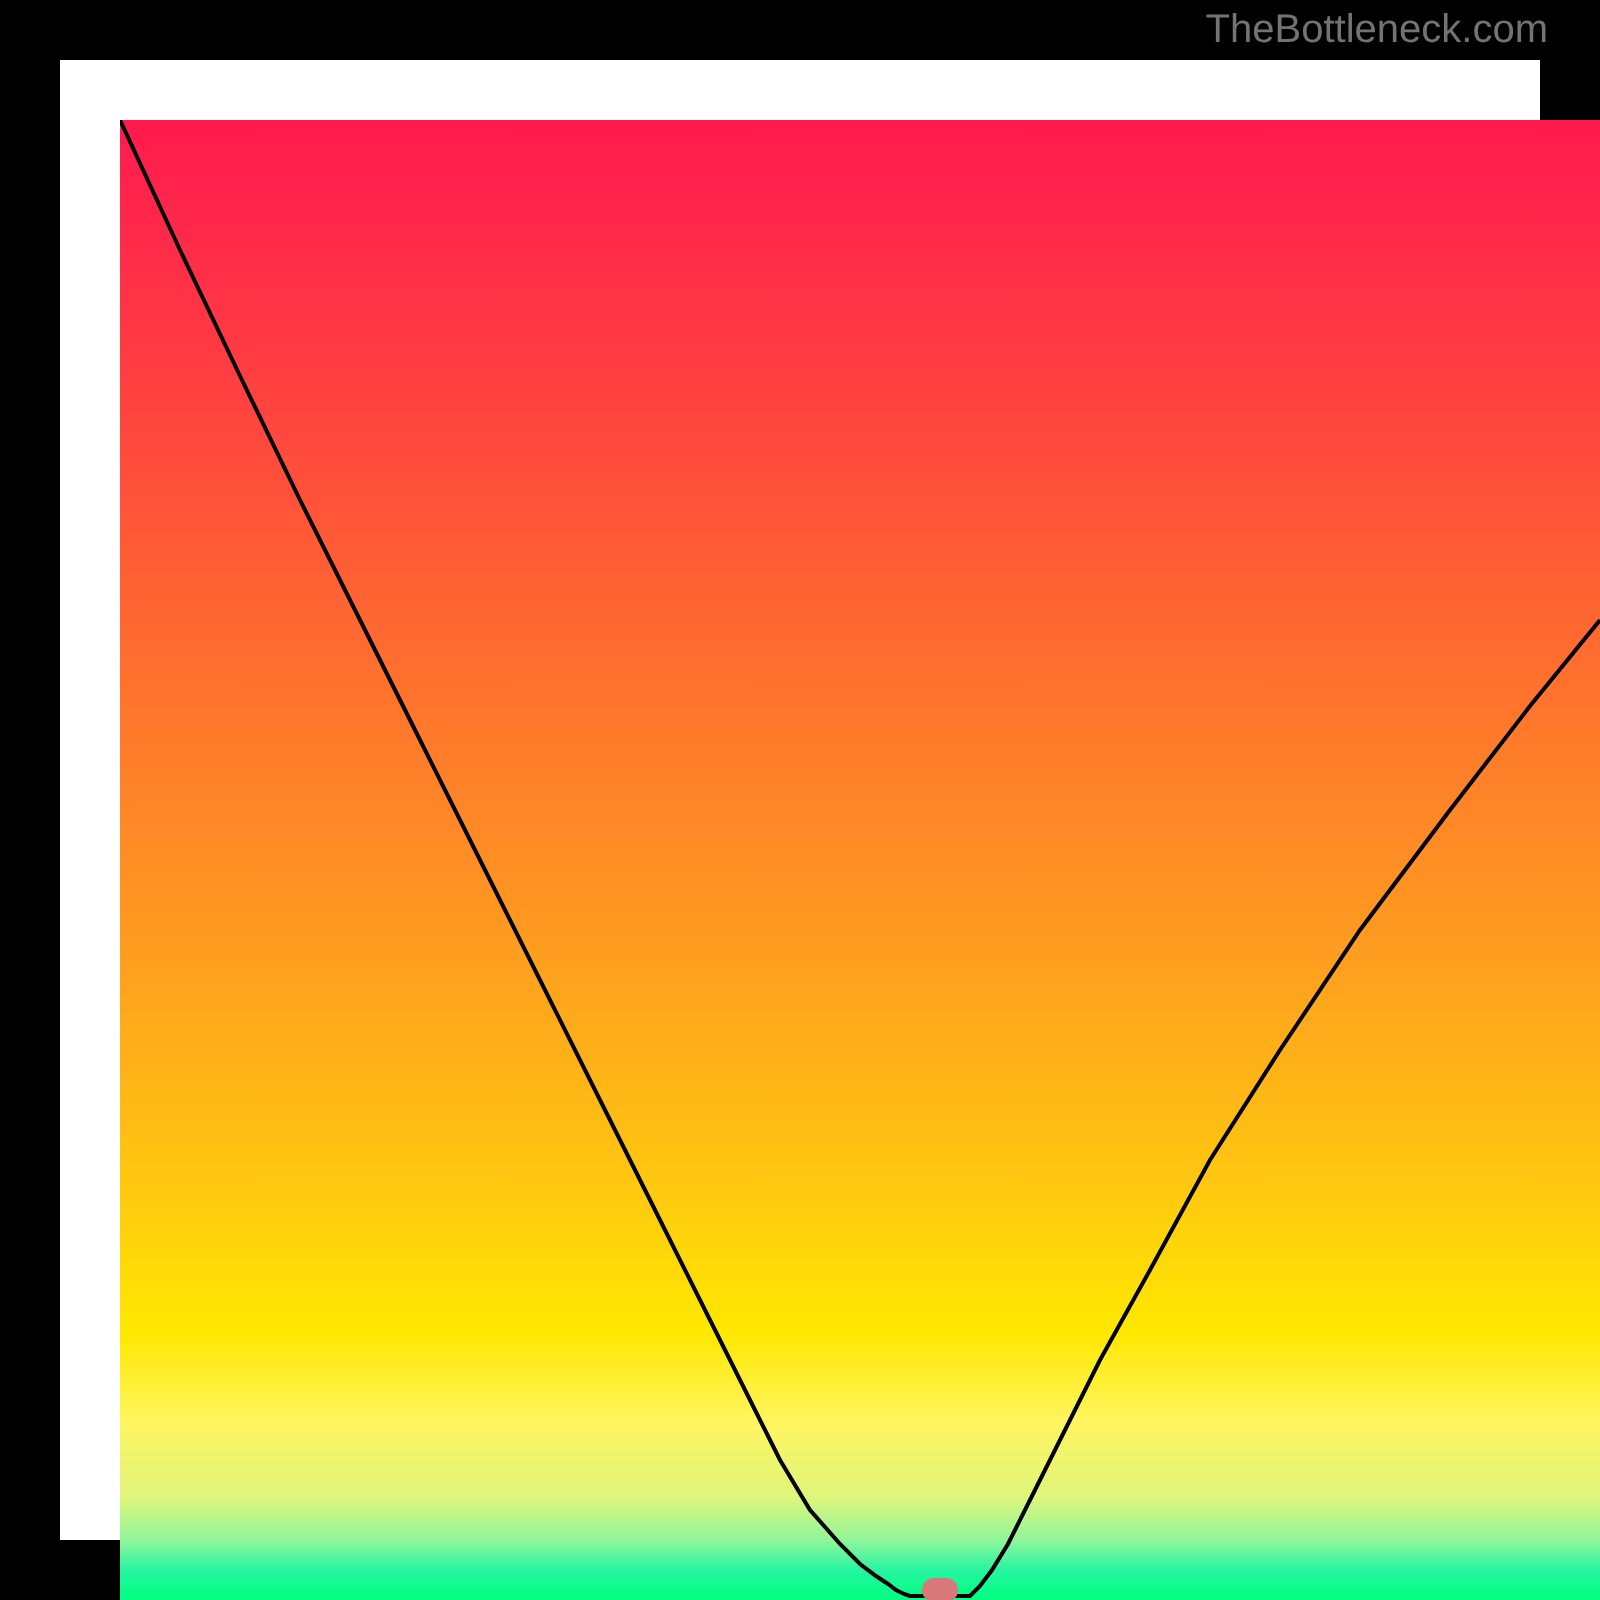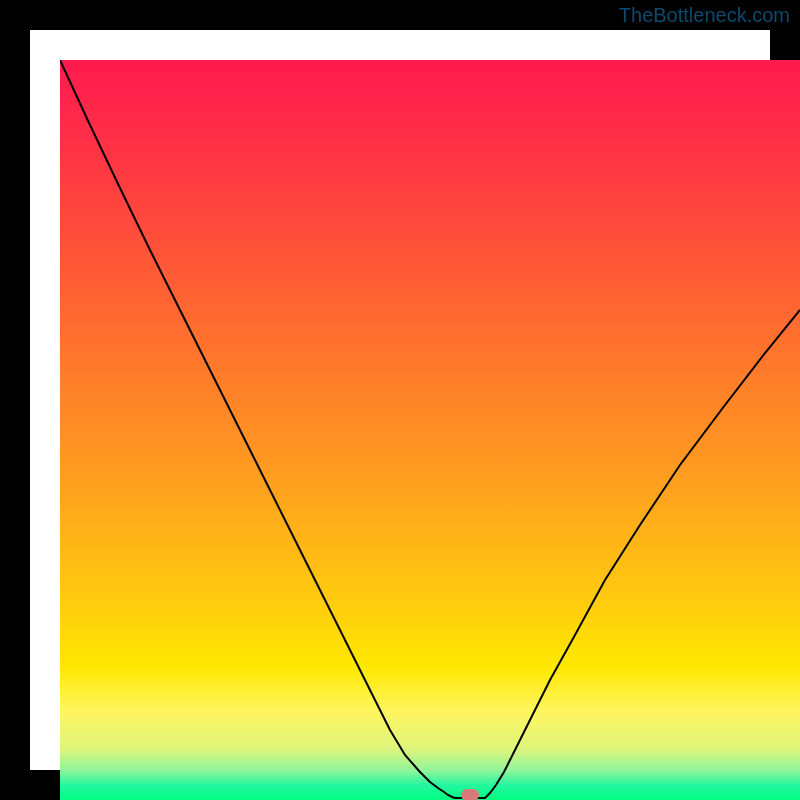--- a/index.html
+++ b/index.html
@@ -1,17 +1,17 @@
 <!DOCTYPE html>
 <html><head>
 <meta charset="utf-8">
 <style>
 html,body{margin:0;padding:0;width:800px;height:800px;background:#fff;overflow:hidden}
 .page{position:relative;width:800px;height:800px}
-.watermark{position:absolute;top:4px;right:10px;font:20px Arial,Helvetica,sans-serif;color:#0c4a6e;z-index:20}
+.watermark{position:absolute;top:4px;right:26px;font:20px Arial,Helvetica,sans-serif;color:#737373;z-index:20}
 .frame{position:absolute;inset:0;border:30px solid #000;box-sizing:border-box}
 .plot{position:absolute;left:30px;top:30px;width:740px;height:740px}
 .gradient{position:absolute;inset:0;background:linear-gradient(to bottom,
   #ff1a4d 0%,
   #ff2a4a 8%,
   #ff4040 18%,
   #ff6a30 35%,
   #ff9a20 55%,
   #ffc810 72%,
   #ffe800 82%,

